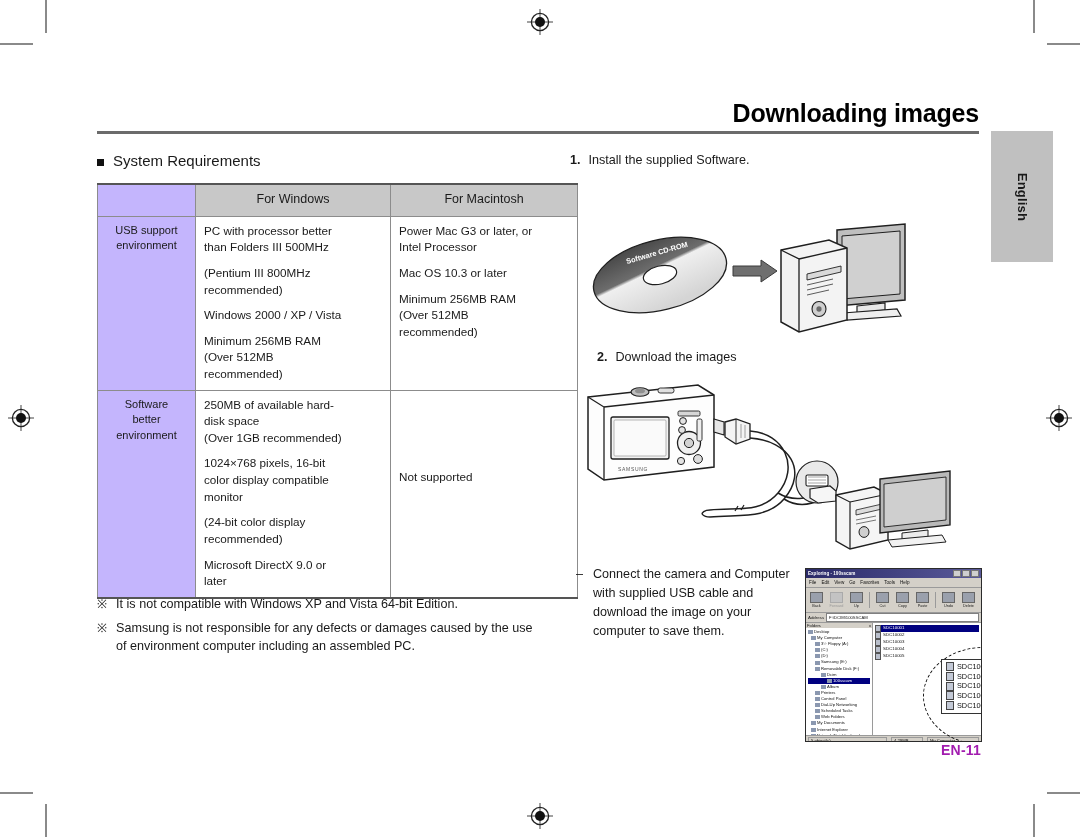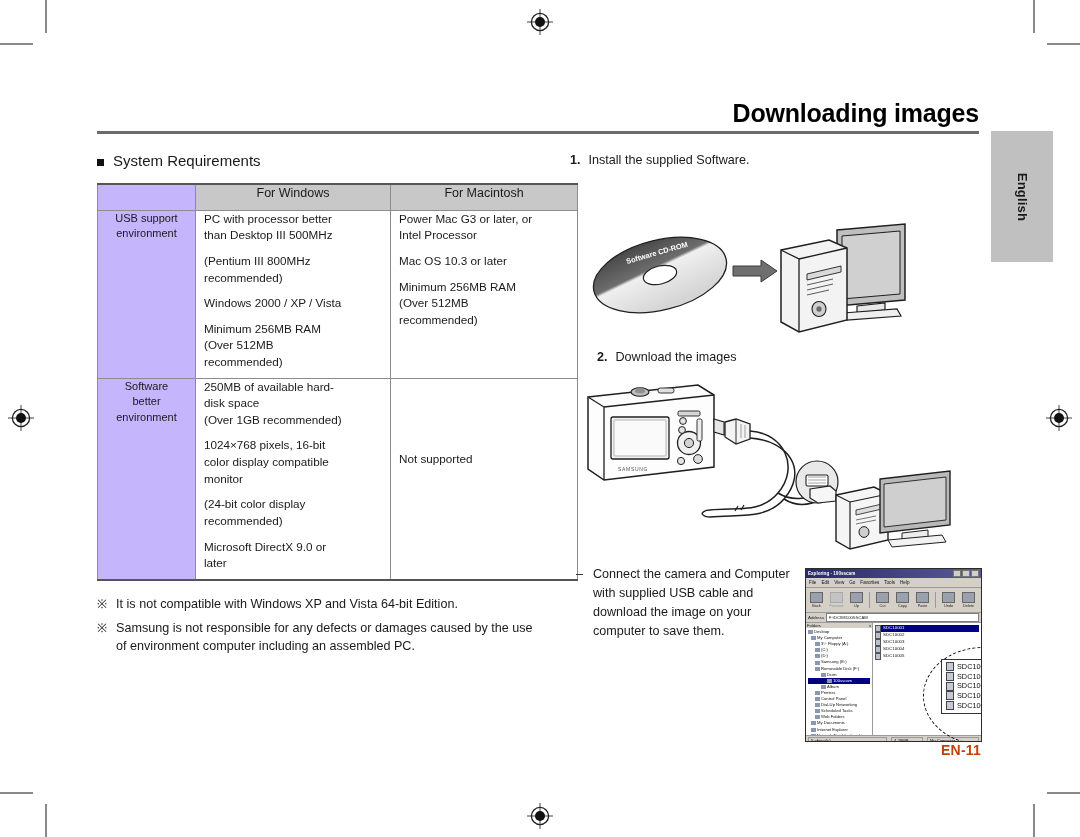--- a/index.html
+++ b/index.html
@@ -63,21 +63,21 @@
   
   table.req{
     border-collapse:collapse;
     width:429px;
     font-size:11.7px;
     table-layout:fixed;
   }
   table.req td,table.req th{
     border:1px solid #8c8c8c;
     vertical-align:top;
-    padding:0 8px 7px 8px;
+    padding:6px 8px 7px 8px;
     line-height:1.42;
     color:#1a1a1a;
     font-weight:normal;
   }
   table.req .top-edge{border-top:2px solid #555;}
   table.req .bot-edge{border-bottom:2px solid #555;}
   .c-label{width:81px;background:#c4b5fd;text-align:center;vertical-align:middle;
            font-weight:bold;font-size:11px;line-height:1.45;padding:6px 3px;}
   .c-win{width:178px;}
   .c-mac{width:170px;}
@@ -152,21 +152,21 @@
   }
   .callout-list{
     position:absolute;left:68px;top:36px;width:86px;
     background:#fff;border:1px solid #333;padding:2px 2px 3px 4px;
   }
   .callout-list .crow{display:flex;align-items:center;gap:3px;font-size:7.3px;line-height:1.32;}
   .callout-list .cico{width:6px;height:7px;background:#c3c9d6;border:1px solid #444;flex:0 0 auto;}
 
   
   .pageno{position:absolute;left:0;top:742px;width:981px;text-align:right;
-          font-size:14px;font-weight:bold;color:#c2410c;letter-spacing:0.2px;}
+          font-size:14px;font-weight:bold;color:#a21caf;letter-spacing:0.2px;}
 </style>
 </head>
 <body>
 
 <div class="page">
 
   <div class="cropmark" style="left:45px;top:0;width:2px;height:33px;"></div>
   <div class="cropmark" style="left:0;top:43px;width:33px;height:2px;"></div>
   <div class="cropmark" style="left:1033px;top:0;width:2px;height:33px;"></div>
   <div class="cropmark" style="left:1047px;top:43px;width:33px;height:2px;"></div>
@@ -233,21 +233,21 @@
       </thead>
       <tbody>
         <tr>
           <td class="c-label">
             <div>USB support</div>
             <div>environment</div>
           </td>
           <td class="c-win">
             <div class="cellblock tight">
               <span class="ln">PC with processor better</span>
-              <span class="ln">than Desktop III 500MHz</span>
+              <span class="ln">than Folders III 500MHz</span>
             </div>
             <div class="cellblock tight">
               <span class="ln">(Pentium III 800MHz</span>
               <span class="ln">recommended)</span>
             </div>
             <div class="cellblock tight">
               <span class="ln">Windows 2000 / XP / Vista</span>
             </div>
             <div class="cellblock tight">
               <span class="ln">Minimum 256MB RAM</span>

